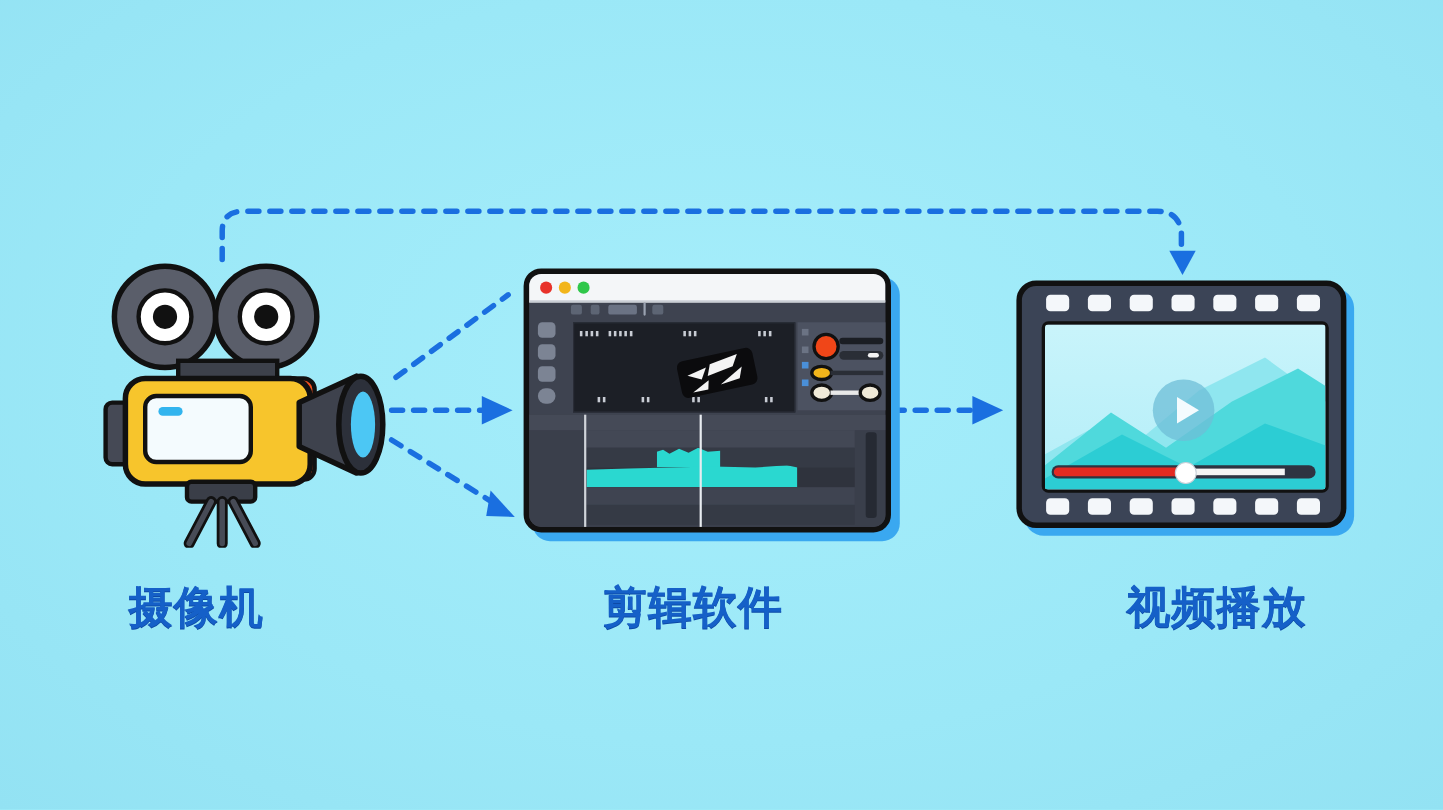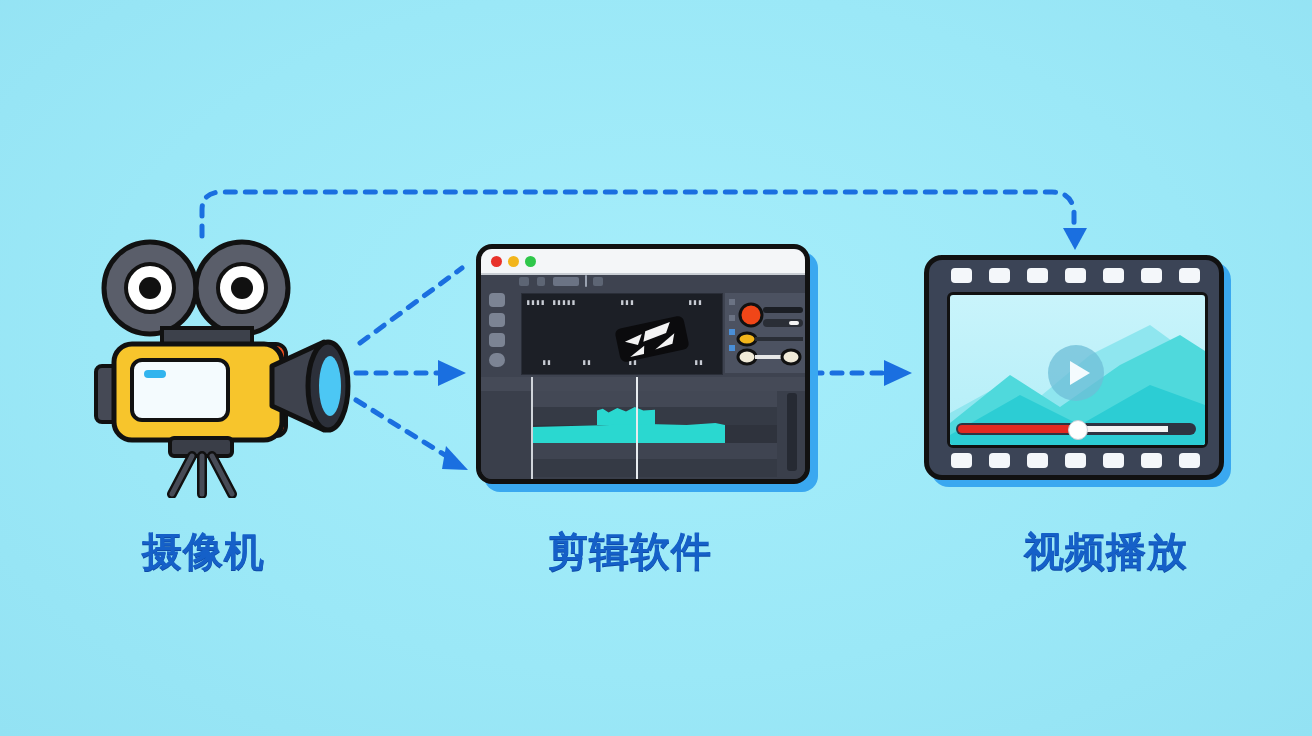--- a/index.html
+++ b/index.html
@@ -176,17 +176,17 @@
           </svg>
       </div>
       <div class="progress">
         <div style="position:absolute;left:2px;top:2px;width:118px;height:8px;background:#e22a22;border-radius:4px;"></div>
         <div style="position:absolute;left:120px;top:3px;width:92px;height:6px;background:#f4f4f4;"></div>
         <div style="position:absolute;left:112px;top:-3px;width:18px;height:18px;border-radius:50%;background:#fff;border:1px solid #c9d0d8;"></div>
       </div>
     </div>
   </div>
 
-  <div class="label" style="left:142px;top:524px;">摄像机</div>
+  <div class="label" style="left:117px;top:524px;">摄像机</div>
   <div class="label" style="left:548px;top:524px;">剪辑软件</div>
   <div class="label" style="left:1024px;top:524px;">视频播放</div>
 
 </div>
 
 </body></html>

